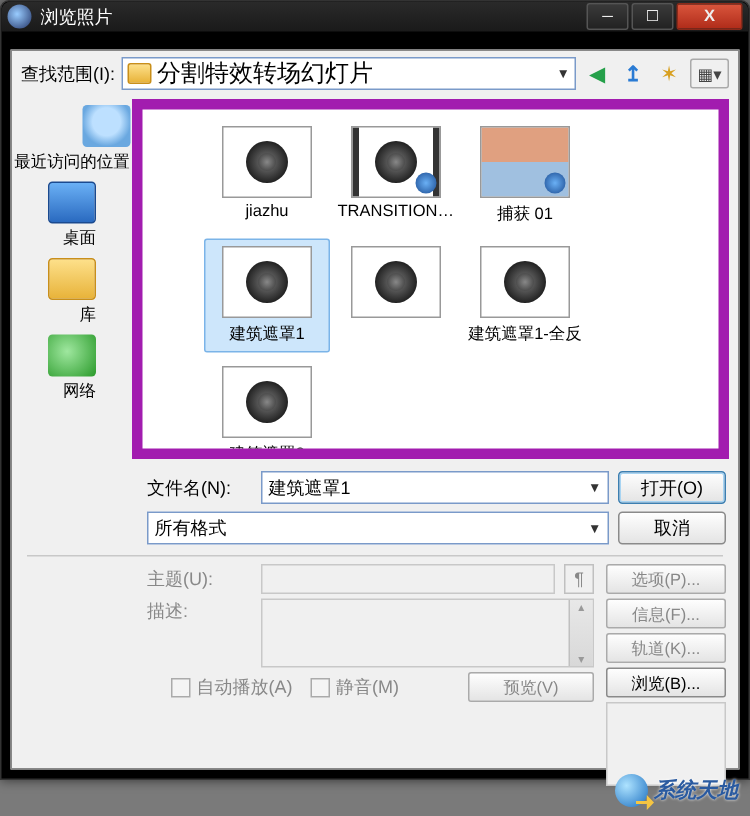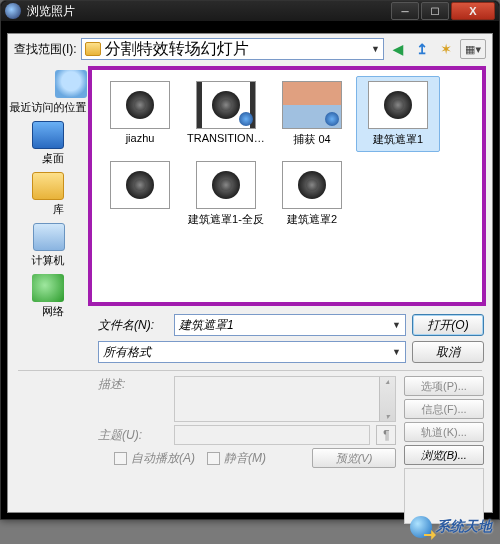--- a/index.html
+++ b/index.html
@@ -29,53 +29,53 @@
 .mainrow { display: flex; height: 244px; }
 .places { width: 80px; display: flex; flex-direction: column; align-items: center; gap: 2px; padding-top: 4px; font-size: 11px; color:#000; text-align:center; }
 .place { display:flex;flex-direction:column;align-items:flex-end;gap:2px;padding:2px 0;}
 .place .pi{width:32px;height:28px;border-radius:3px;}
 .pi-recent{background:radial-gradient(circle at 50% 40%,#bde0ff 40%,#6aa8e0 70%);}
 .pi-desktop{background:linear-gradient(#6ab0f5,#2a6ac0);border:1px solid #1a4a90;}
 .pi-lib{background:linear-gradient(#fde08a,#e8b33a);border:1px solid #c98f1a;}
 .pi-comp{background:linear-gradient(#cfe6fa,#8ab4e0);border:1px solid #6a94c0;}
 .pi-net{background:radial-gradient(circle at 40% 40%,#9fe79f,#2a9a2a);}
 
-.filearea { flex:1; background:#fff; border:4px solid #a21caf; margin:2px 6px 2px 0; overflow:hidden; position:relative;}
+.filearea { flex:1; background:#fff; border:7px solid #a21caf; margin:2px 6px 2px 0; overflow:hidden; position:relative;padding-left:35px;}
 .files { display:flex; flex-wrap:wrap; gap:4px 2px; padding:6px;}
 .file { width:84px; display:flex;flex-direction:column;align-items:center;gap:3px;font-size:11px;text-align:center;padding:4px 2px;border:1px solid transparent;border-radius:2px;}
 .file.selected{background:#cde6fb;border-color:#7bb4e8;}
 .file .thumb{width:60px;height:48px;background:#fff;border:1px solid #999;display:flex;align-items:center;justify-content:center;position:relative;}
 .file .thumb .inner{width:28px;height:28px;background:radial-gradient(circle,#555 30%,#222 70%);border-radius:50%;position:relative;}
 .file .thumb .inner:after{content:"";position:absolute;inset:8px;border-radius:50%;background:radial-gradient(circle,#888,#333);}
 .file.video .thumb{background:linear-gradient(90deg,#333 0 8%,transparent 8% 92%,#333 92% 100%),#fff;}
 .file.preview .thumb{background:linear-gradient(#e0a080 0 50%,#a0c0e0 50% 100%);}
 .file .thumb .play{position:absolute;right:2px;bottom:2px;width:14px;height:14px;background:radial-gradient(circle,#6ab0f5,#1a4a90);border-radius:50%;}
 .file .name{white-space:nowrap;overflow:hidden;text-overflow:ellipsis;width:100%;}
 
 .fields { padding: 6px 8px 4px 90px; font-size:12px; display:flex;flex-direction:column;gap:5px;}
-.row{display:flex;align-items:center;gap:6px;font-style:italic;}
+.row{display:flex;align-items:center;gap:6px;}
 .row .lbl{width:70px;text-align:left;white-space:nowrap;}
 .combo{flex:1;height:22px;background:#fff;border:1px solid #7a9ac9;display:flex;align-items:center;padding:0 4px;font-size:12px;justify-content:space-between;}
 .combo .dd{font-size:9px;color:#333;}
 .btn{width:72px;height:22px;background:linear-gradient(#fefefe,#e4e4e4);border:1px solid #8a8a8a;border-radius:3px;font-size:12px;display:flex;align-items:center;justify-content:center;}
 .btn.default{border-color:#3c7fb1;box-shadow:0 0 0 1px #a8d4f2 inset;}
 
 hr.sep{border:none;border-top:1px solid #c8c8c8;margin:3px 10px;}
 
 .lower{padding:2px 8px 4px 90px;font-size:12px;color:#888;display:flex;gap:8px;}
 .lowerL{flex:1;display:flex;flex-direction:column;gap:3px;}
 .lowerR{width:80px;display:flex;flex-direction:column;gap:3px;align-items:stretch;}
 .input-dis{height:20px;background:#f0f0f0;border:1px solid #c8c8c8;}
 .textarea-dis{height:46px;background:#f0f0f0;border:1px solid #c8c8c8;position:relative;}
 .textarea-dis .sc{position:absolute;right:0;top:0;bottom:0;width:16px;background:linear-gradient(#e8e8e8,#d8d8d8);border-left:1px solid #c0c0c0;display:flex;flex-direction:column;justify-content:space-between;align-items:center;font-size:8px;color:#999;}
 .chkrow{display:flex;align-items:center;gap:4px;color:#888;font-size:12px;}
 .chk{width:13px;height:13px;border:1px solid #aaa;background:#f4f4f4;}
 .prevbox{height:56px;background:#f0f0f0;border:1px solid #c8c8c8;position:relative;}
 .smallbtn{height:20px;background:linear-gradient(#fefefe,#e4e4e4);border:1px solid #aaa;border-radius:2px;font-size:11px;display:flex;align-items:center;justify-content:center;color:#888;}
-.smallbtn.enabled{color:#000;border-color:#8a8a8a;font-style:italic;}
+.smallbtn.enabled{color:#000;border-color:#8a8a8a;}
 .flicon{width:20px;height:20px;background:#f0f0f0;border:1px solid #c0c0c0;display:flex;align-items:center;justify-content:center;font-size:12px;color:#888;}
 
 .watermark{position:absolute;right:8px;bottom:6px;display:flex;align-items:center;gap:4px;font-size:14px;color:#2a5aa0;font-style:italic;font-weight:bold;text-shadow:0 0 2px #fff;}
 .watermark .globe{width:22px;height:22px;background:radial-gradient(circle at 35% 35%,#aee3ff,#1a6ec0);border-radius:50%;position:relative;}
 .watermark .globe:after{content:"";position:absolute;right:-4px;bottom:-2px;width:12px;height:10px;background:#f5c542;clip-path:polygon(0 40%,60% 40%,60% 0,100% 50%,60% 100%,60% 60%,0 60%);}
 </style>
 </head>
 <body>
 
 <div class="window">
@@ -117,24 +117,20 @@
           </div>
         <div class="place">
             <div class="pi pi-desktop"></div>
             <span>桌面</span>
           </div>
         <div class="place">
             <div class="pi pi-lib"></div>
             <span>库</span>
           </div>
         <div class="place">
-            <div class="pi pi-comp"></div>
-            <span>计算机</span>
-          </div>
-        <div class="place">
             <div class="pi pi-net"></div>
             <span>网络</span>
           </div>
       </div>
 
       <div class="filearea">
         <div class="files" id="files">
             <div class="file">
               <div class="thumb">
                 <div class="inner"></div>
@@ -145,21 +141,21 @@
               <div class="thumb">
                 <div class="inner"></div>
                 <div class="play"></div>
               </div>
               <div class="name">TRANSITION 13</div>
             </div>
             <div class="file preview">
               <div class="thumb">
                 <div class="play"></div>
               </div>
-              <div class="name">捕获 04</div>
+              <div class="name">捕获 01</div>
             </div>
             <div class="file selected">
               <div class="thumb">
                 <div class="inner"></div>
               </div>
               <div class="name">建筑遮罩1</div>
             </div>
             <div class="file">
               <div class="thumb">
                 <div class="inner"></div>
@@ -200,34 +196,34 @@
         <div class="btn">
             <span>取消</span>
           </div>
       </div>
     </div>
 
     <hr class="sep">
 
     <div class="lower">
       <div class="lowerL">
+        <div class="row">
+            <span class="lbl">主题(U):</span>
+            <div class="input-dis" style="flex:1"></div>
+            <div class="flicon">¶</div>
+          </div>
         <div class="row" style="align-items:flex-start">
             <span class="lbl">描述:</span>
             <div class="textarea-dis" style="flex:1">
               <div class="sc">
                 <span>▴</span>
                 <span>▾</span>
               </div>
             </div>
           </div>
-        <div class="row">
-            <span class="lbl">主题(U):</span>
-            <div class="input-dis" style="flex:1"></div>
-            <div class="flicon">¶</div>
-          </div>
         <div class="row" style="gap:12px;padding-left:16px">
           <div class="chkrow">
               <div class="chk"></div>
               <span>自动播放(A)</span>
             </div>
           <div class="chkrow">
               <div class="chk"></div>
               <span>静音(M)</span>
             </div>
           <div style="flex:1"></div>

